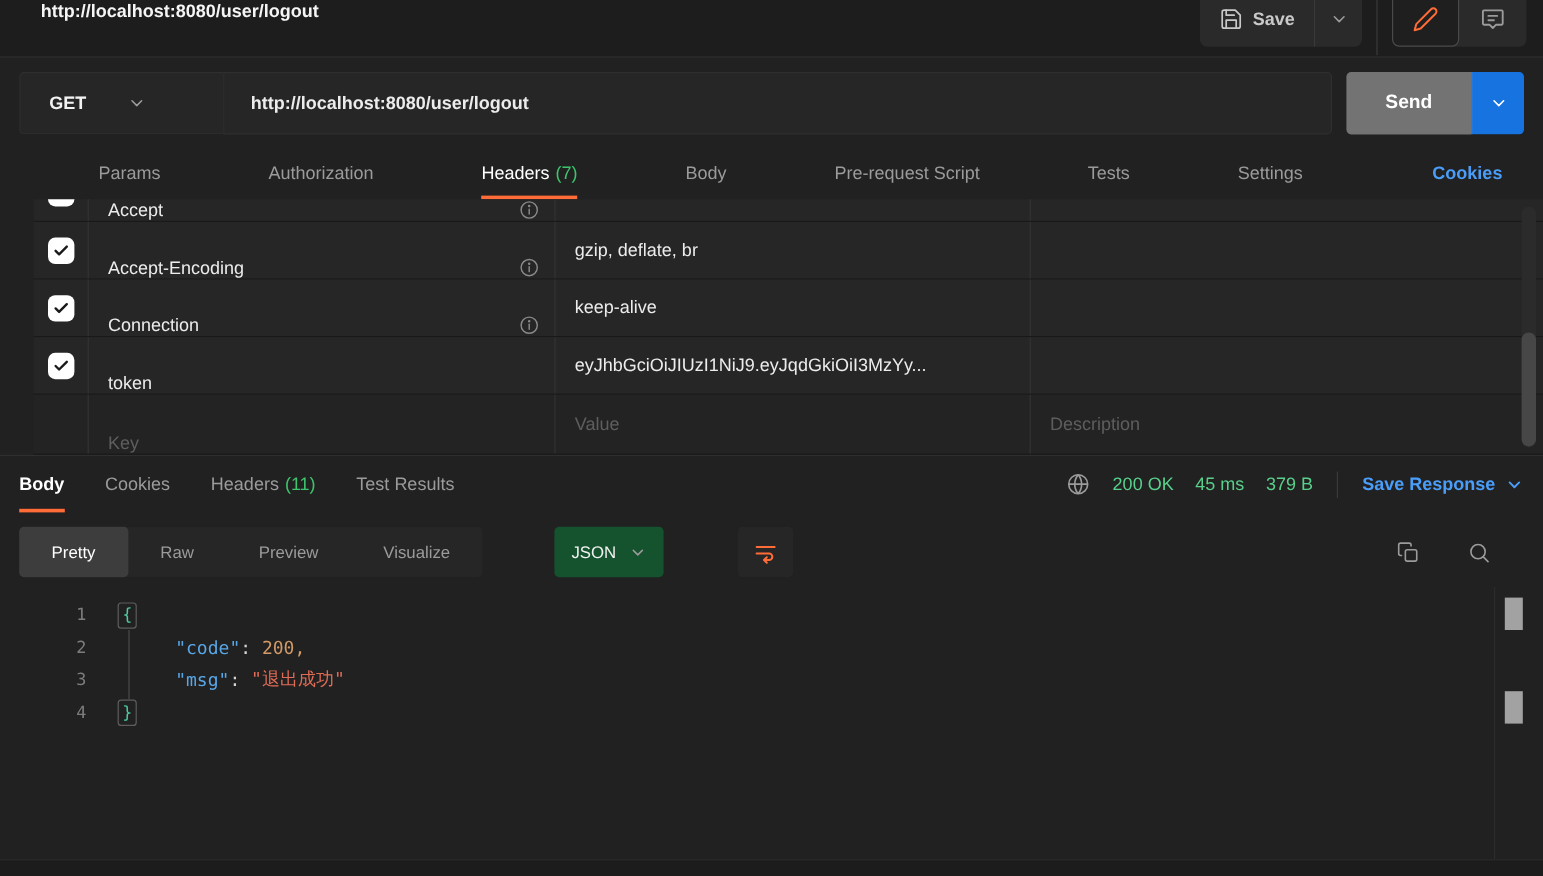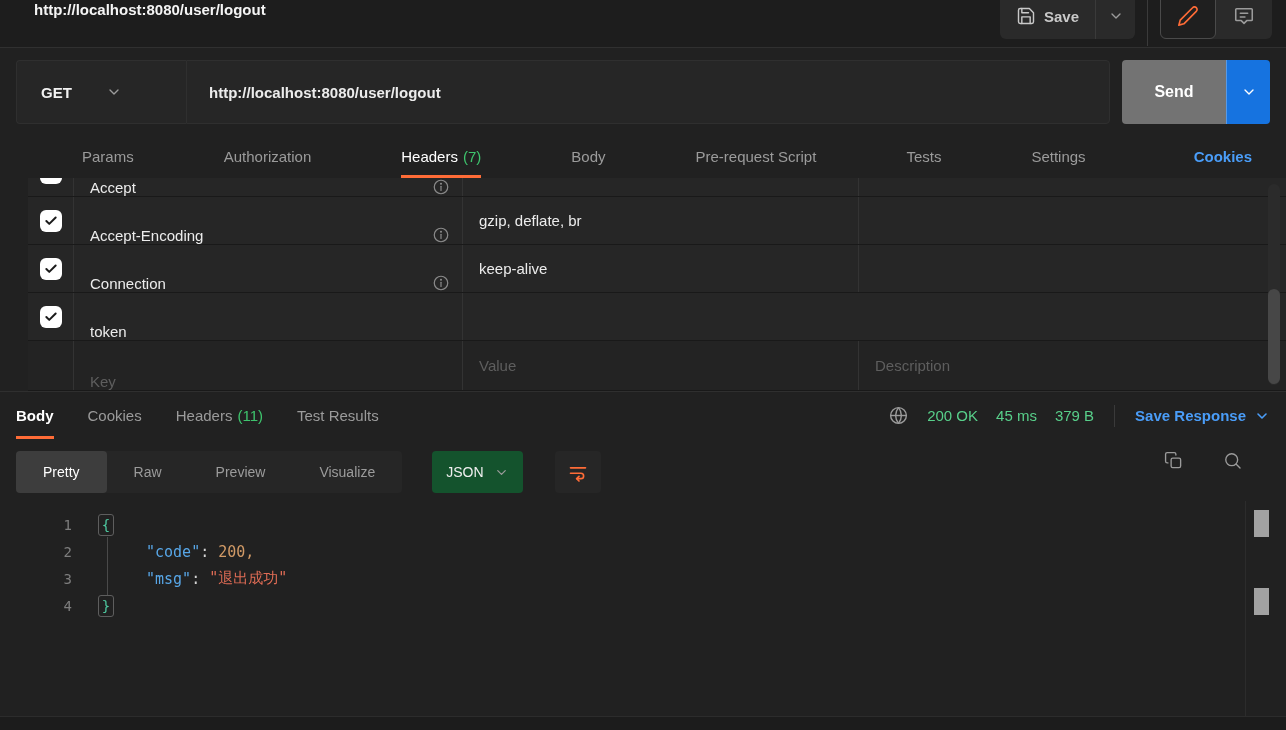--- a/index.html
+++ b/index.html
@@ -14,21 +14,21 @@
   .btn-group { display:flex; background:#2a2a2a; border-radius:6px; }
   .tb-btn { height:46px; display:flex; align-items:center; justify-content:center; gap:8px; background:transparent; border:none; color:#c9c9c9; font-family:inherit; font-size:15px; font-weight:bold; cursor:pointer; }
   .save-main { padding:0 16px; border-radius:6px 0 0 6px; }
   .save-caret { width:40px; border-left:1px solid #3a3a3a; border-radius:0 6px 6px 0; }
   .vdiv { width:1px; height:60px; background:#3a3a3a; }
   .edit-btn { width:56px; background:#1f1f1f; border:1px solid #4a4a4a; border-radius:6px; }
   .comment-btn { width:56px; border-radius:0 6px 6px 0; }
   .icon { display:inline-flex; }
 
   
-  .request-row { display:flex; align-items:stretch; height:64px; margin:12px 16px 10px 16px; flex:none; }
+  .request-row { display:flex; align-items:stretch; height:52px; margin:12px 16px 10px 16px; flex:none; }
   .method-select { width:170px; background:#262626; border:1px solid #2f2f2f; border-right:none; border-radius:4px 0 0 4px; display:flex; align-items:center; padding:0 16px 0 24px; cursor:pointer; }
   .method-select span { font-size:15px; font-weight:bold; color:#f2f2f2; flex:1; }
   .url-input { flex:1; background:#262626; border:1px solid #2f2f2f; border-radius:0 4px 4px 0; display:flex; align-items:center; padding:0 16px 0 22px; font-size:15px; font-weight:600; color:#ececec; margin-right:12px; }
   .send-group { display:flex; width:148px; }
   .send-btn { flex:1; background:#737373; border:none; border-radius:4px 0 0 4px; color:#fff; font-family:inherit; font-size:16px; font-weight:bold; cursor:pointer; }
   .send-caret { width:44px; background:#1673e0; border:none; border-left:1px solid rgba(255,255,255,0.28); border-radius:0 4px 4px 0; display:flex; align-items:center; justify-content:center; cursor:pointer; }
 
   
   .req-tabs { display:flex; align-items:flex-end; padding:14px 34px 0 34px; gap:42px; flex:none; }
   .rtab { font-size:15px; color:#9b9b9b; padding-bottom:13px; cursor:pointer; white-space:nowrap;margin-left:48px; }
@@ -57,21 +57,21 @@
   .resp-tabs { display:flex; align-items:center; gap:34px; height:100%; }
   .resp-tab { font-size:15px; color:#9b9b9b; cursor:pointer; height:100%; display:flex; align-items:center; }
   .resp-tab.active span.lbl { color:#ffffff; font-weight:600; }
   .resp-tab.active { border-bottom:3px solid #ff6c37; padding-top:3px; }
   .resp-meta { margin-left:auto; display:flex; align-items:center; gap:18px; }
   .meta-green { font-size:15px; color:#58cf8a; }
   .meta-div { width:1px; height:22px; background:#3a3a3a; margin:0 2px; }
   .save-response { display:flex; align-items:center; gap:8px; color:#4a9df8; font-size:15px; font-weight:bold; cursor:pointer; }
 
   
-  .resp-toolbar { display:flex; align-items:flex-start; padding:12px 16px 8px 16px; flex:none; }
+  .resp-toolbar { display:flex; align-items:center; padding:12px 16px 8px 16px; flex:none;gap:30px; }
   .segmented { display:flex; background:#262626; border-radius:4px; }
   .seg-item { height:42px; display:flex; align-items:center; padding:0 27px; font-size:14px; color:#9b9b9b; cursor:pointer; border-radius:4px; }
   .seg-item.active { background:#3d3d3d; color:#ffffff; }
   .json-select { margin-left:30px; height:42px; background:#14532d; border-radius:4px; display:flex; align-items:center; gap:10px; padding:0 14px; cursor:pointer; }
   .json-select span { font-size:14px; color:#f0f0f0; }
   .wrap-btn { margin-left:32px; height:42px; width:46px; background:#262626; border-radius:4px; display:flex; align-items:center; justify-content:center; cursor:pointer; }
   .tool-icons { margin-left:auto; display:flex; align-items:center; gap:40px; padding-right:28px; }
   .tool-icons .icon { cursor:pointer; }
 
   
@@ -250,20 +250,21 @@
       <div class="c-check">
         <span class="checkbox">
           <svg width="14" height="14" viewBox="0 0 24 24" fill="none" stroke="#1a1a1a" stroke-width="3.4" stroke-linecap="round" stroke-linejoin="round">
               <polyline points="20 6 9 17 4 12"></polyline>
             </svg>
         </span>
       </div>
       <div class="c-key">
           <span class="ktext">token</span>
         </div>
+      <div class="c-val">eyJhbGciOiJIUzI1NiJ9.eyJqdGkiOiI3MzYy...</div>
       <div class="c-desc"></div>
     </div>
 
     <div class="t-row placeholder">
       <div class="c-check"></div>
       <div class="c-key">Key</div>
       <div class="c-val">Value</div>
       <div class="c-desc">Description</div>
     </div>
 

